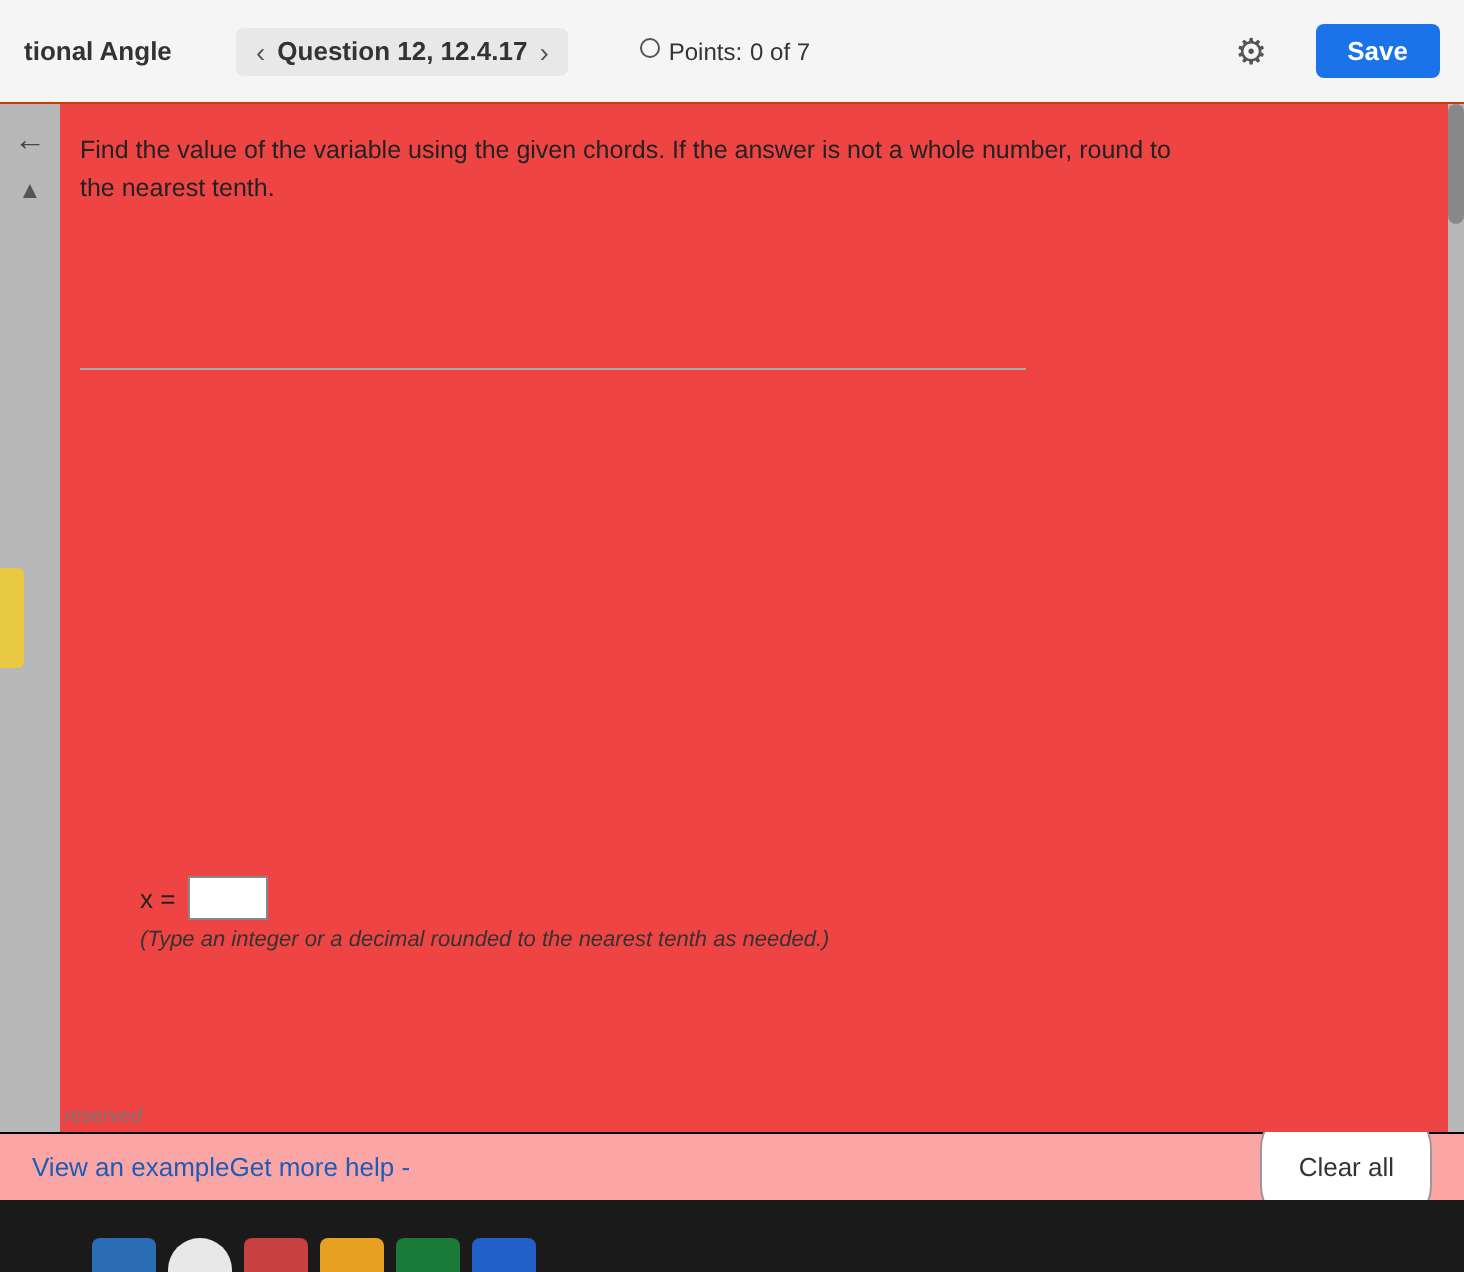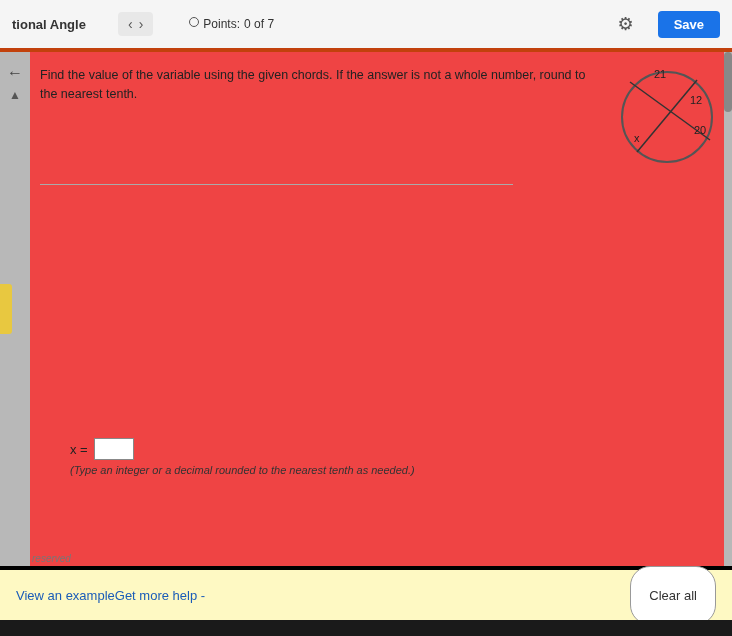--- a/index.html
+++ b/index.html
@@ -12,21 +12,21 @@
       position: relative;
     }
 
     
     .header {
       background: #f5f5f5;
       display: flex;
       align-items: center;
       padding: 14px 12px;
       height: 52px;
-      border-bottom: 4px solid #c2410c;
+      border-bottom: 1px solid #c2410c;
     }
     .header-title {
       font-size: 13px;
       font-weight: bold;
       color: #333;
       min-width: 90px;
     }
     .nav-question {
       display: flex;
       align-items: center;
@@ -172,26 +172,26 @@
       top: 50%;
       transform: translateY(-50%);
       width: 12px;
       height: 50px;
       background: #e8c840;
       border-radius: 0 3px 3px 0;
     }
 
     
     .bottom-bar {
-      background: #fef9c3;
-      height: 54px;
+      background: #fca5a5;
+      height: 34px;
       display: flex;
       align-items: center;
       padding: 0 16px;
-      border-top: 4px solid #000000;
+      border-top: 1px solid #000000;
     }
     .view-example-btn {
       background: none;
       border: none;
       color: #1a5cb8;
       font-size: 13px;
       cursor: pointer;
       text-decoration: none;
       font-weight: 500;
     }
@@ -263,20 +263,21 @@
     }
   </style>
 </head>
 <body>
 
 <div class="header">
   <span class="header-title">tional Angle</span>
 
   <div class="nav-question">
     <span class="nav-arrow">‹</span>
+    <span class="nav-question-label">Question 12, 12.4.17</span>
     <span class="nav-arrow">›</span>
   </div>
 
   <div class="hw-score">
     <div class="points-line">
       <span class="circle-icon"></span>
       <span>Points:</span>
       <span>0 of 7</span>
     </div>
   </div>
@@ -291,38 +292,20 @@
 
   <div class="left-strip">
     <span class="back-arrow">←</span>
     <span style="font-size:12px;color:#555;">▲</span>
   </div>
 
   <div class="question-area">
 
     <p class="question-text">Find the value of the variable using the given chords. If the answer is not a whole number, round to the nearest tenth.</p>
 
-    <div class="circle-diagram">
-      <svg width="120" height="110" viewBox="0 0 120 110">
-
-        <circle cx="65" cy="55" r="45" fill="none" stroke="#555" stroke-width="2"></circle>
-
-        <line x1="28" y1="20" x2="108" y2="78" stroke="#333" stroke-width="1.5"></line>
-
-        <line x1="95" y1="18" x2="35" y2="90" stroke="#333" stroke-width="1.5"></line>
-
-        <text x="52" y="16" font-size="11" fill="#222" font-family="Arial">21</text>
-
-        <text x="88" y="42" font-size="11" fill="#222" font-family="Arial">12</text>
-
-        <text x="92" y="72" font-size="11" fill="#222" font-family="Arial">20</text>
-
-        <text x="32" y="80" font-size="11" fill="#222" font-family="Arial">x</text>
-      </svg>
-    </div>
 
     <div style="width: 70%; height: 1px; background: #aaa; margin: 80px 0 10px 0;"></div>
 
     <div class="answer-section">
       <div class="answer-row">
         <span class="x-label">x =</span>
         <input class="answer-input" type="text" placeholder="" style="">
       </div>
       <p class="hint-text">(Type an integer or a decimal rounded to the nearest tenth as needed.)</p>
     </div>

